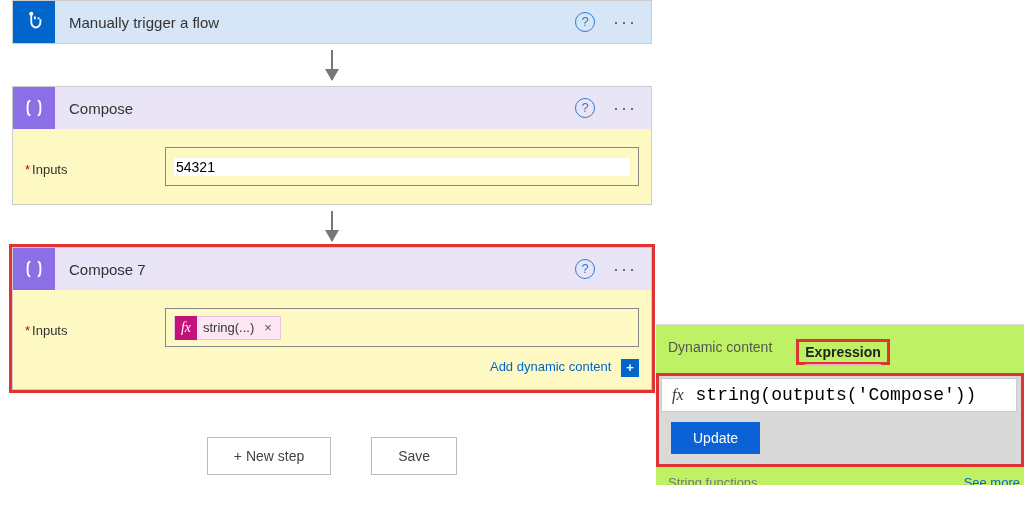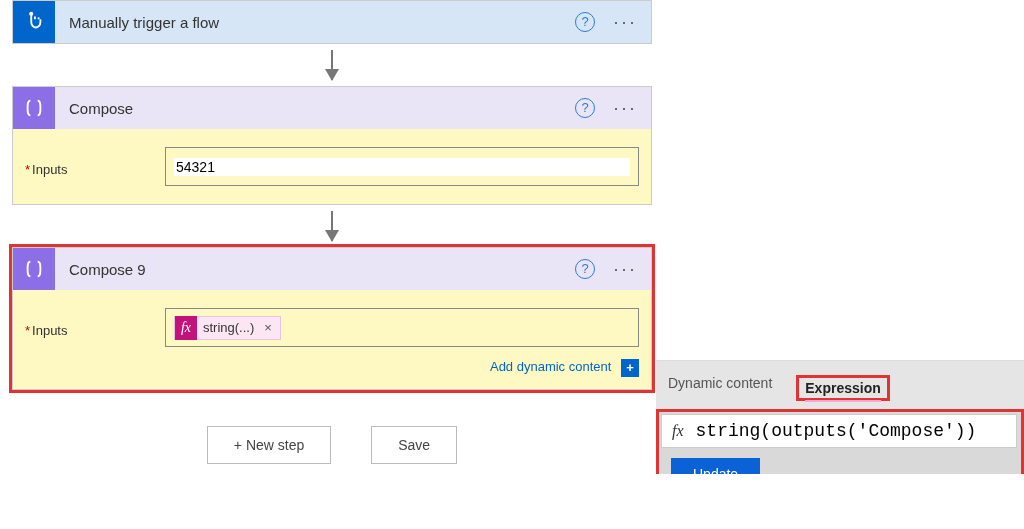--- a/index.html
+++ b/index.html
@@ -79,29 +79,29 @@
     width: 2px; height: 30px; background: #777; position: relative;
   }
   .arrow-down::after {
     content: ""; position: absolute; bottom: -1px; left: -6px;
     border-left: 7px solid transparent; border-right: 7px solid transparent;
     border-top: 12px solid #777;
   }
   
   .hl-red { outline: 3px solid #e03434; }
   
-  .footer-btns { display: flex; justify-content: center; gap: 40px; padding: 36px 0 10px 0; }
+  .footer-btns { display: flex; justify-content: center; gap: 40px; padding: 47px 0 10px 0; }
   .btn {
     border: 1px solid #bbb; background: #fff; padding: 10px 26px;
     font-size: 14px; color: #444; cursor: pointer;
   }
   
   .dc-panel {
-    position: absolute; left: 656px; top: 360px; width: 368px;
-    background: #e5e5e5; border-top: 1px solid #ddd;
+    position: absolute; left: 656px; top: 324px; width: 368px;
+    background: #bef264; border-top: 1px solid #ddd;
   }
   .dc-tabs {
     display: flex; gap: 24px; padding: 14px 12px 8px 12px; font-size: 14px;
     align-items: flex-start;
   }
   .dc-tab { color: #555; cursor: pointer; padding-bottom: 4px; }
   .dc-tab.active { color: #222; border-bottom: 2px solid #f9a8d4; font-weight: 600; }
   .tab-hl { border: 3px solid #e03434; padding: 2px 6px; }
   .dc-expr-area {
     background: #d9d9d9; padding: 0; border: 3px solid #e03434; border-left-width: 3px;
@@ -180,21 +180,21 @@
     </div>
 
   <div class="card hl-red" style="padding-bottom:2px;">
     <div class="card-hdr compose-hdr">
       <div class="icon-box icon-compose">
         <svg width="22" height="22" viewBox="0 0 24 24" fill="none" stroke="#fff" stroke-width="2">
           <path d="M8 4c-3 0-3 4-3 8s0 8 3 8"></path>
             <path d="M16 4c3 0 3 4 3 8s0 8-3 8"></path>
         </svg>
       </div>
-      <div class="hdr-title">Compose 9</div>
+      <div class="hdr-title">Compose 7</div>
       <div class="hdr-help">?</div>
       <div class="hdr-more">···</div>
     </div>
     <div class="card-body" style="padding-bottom:6px;">
       <div class="field-label"><span class="req">*</span><span>Inputs</span></div>
       <div class="field-input">
         <span class="chip">
           <span class="chip-fx">fx</span>
           <span class="chip-label">string(...)</span>
           <span class="chip-x">×</span>

